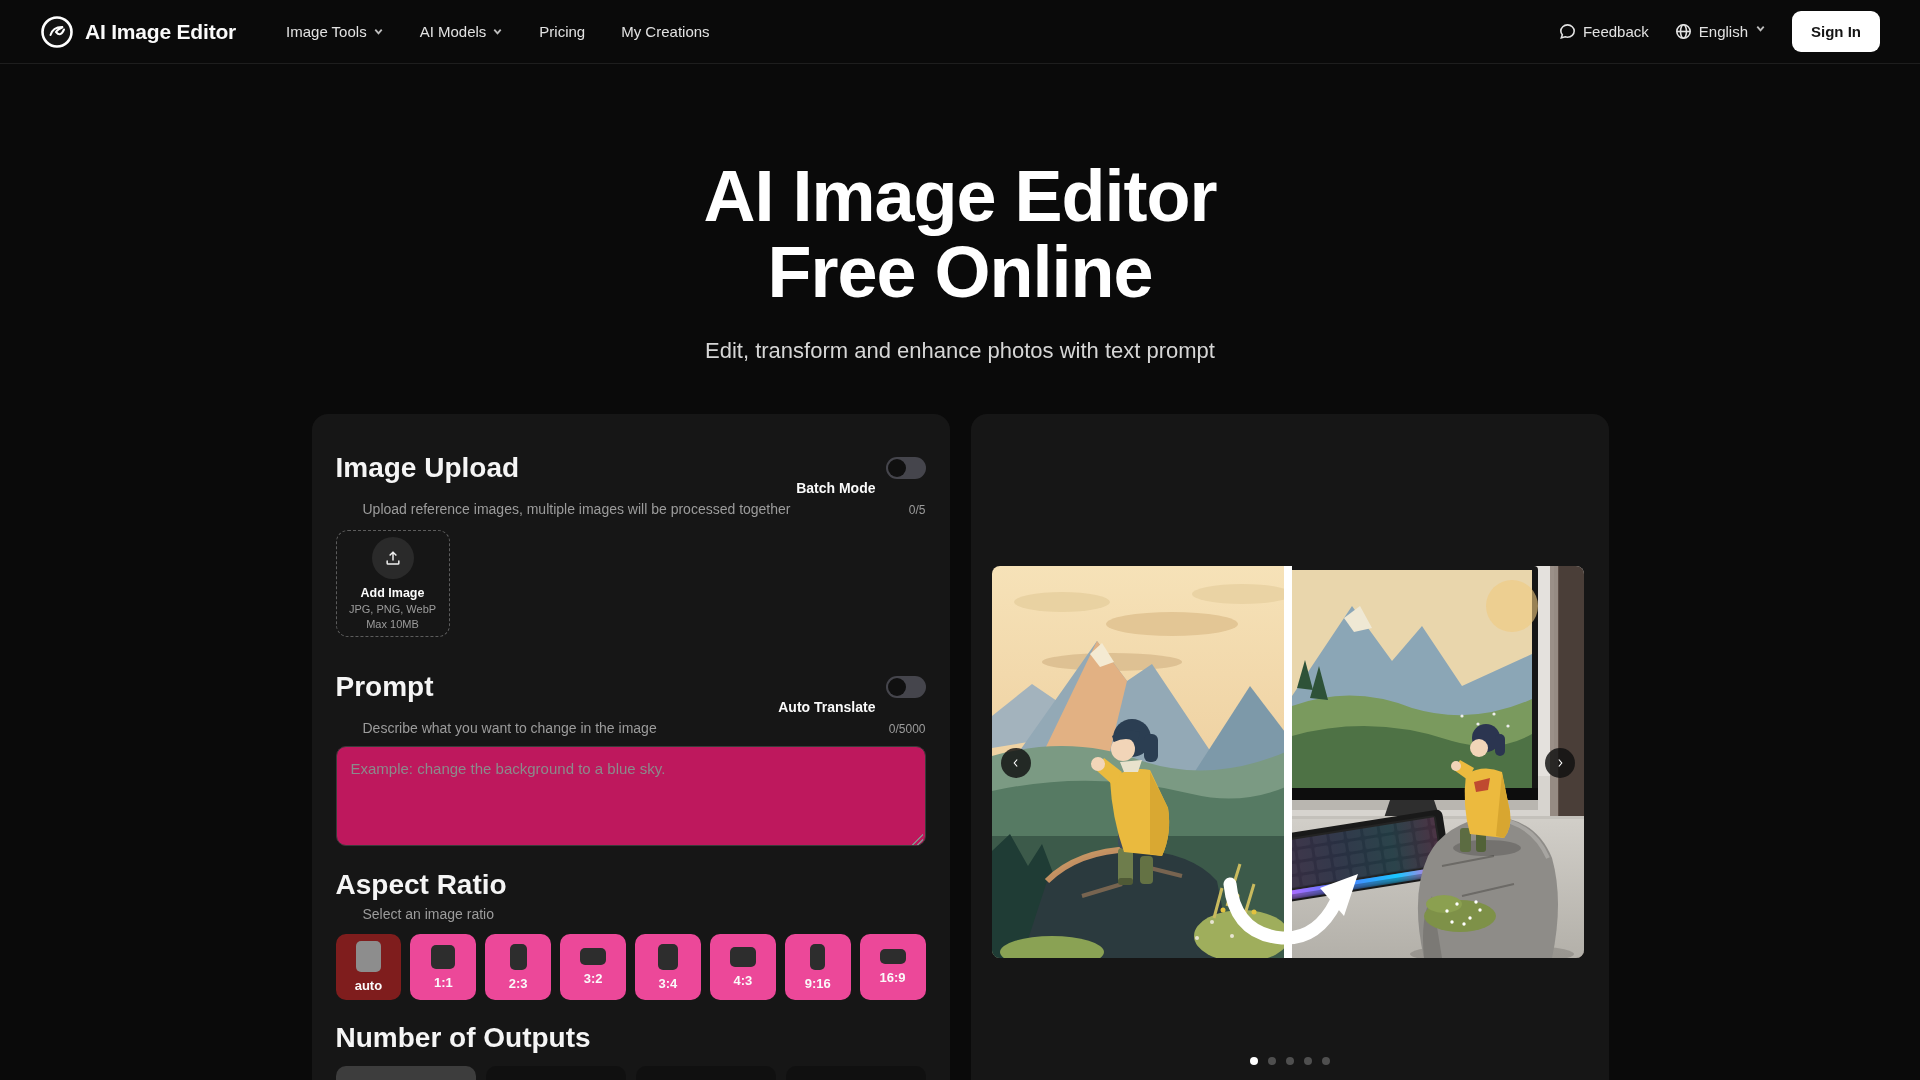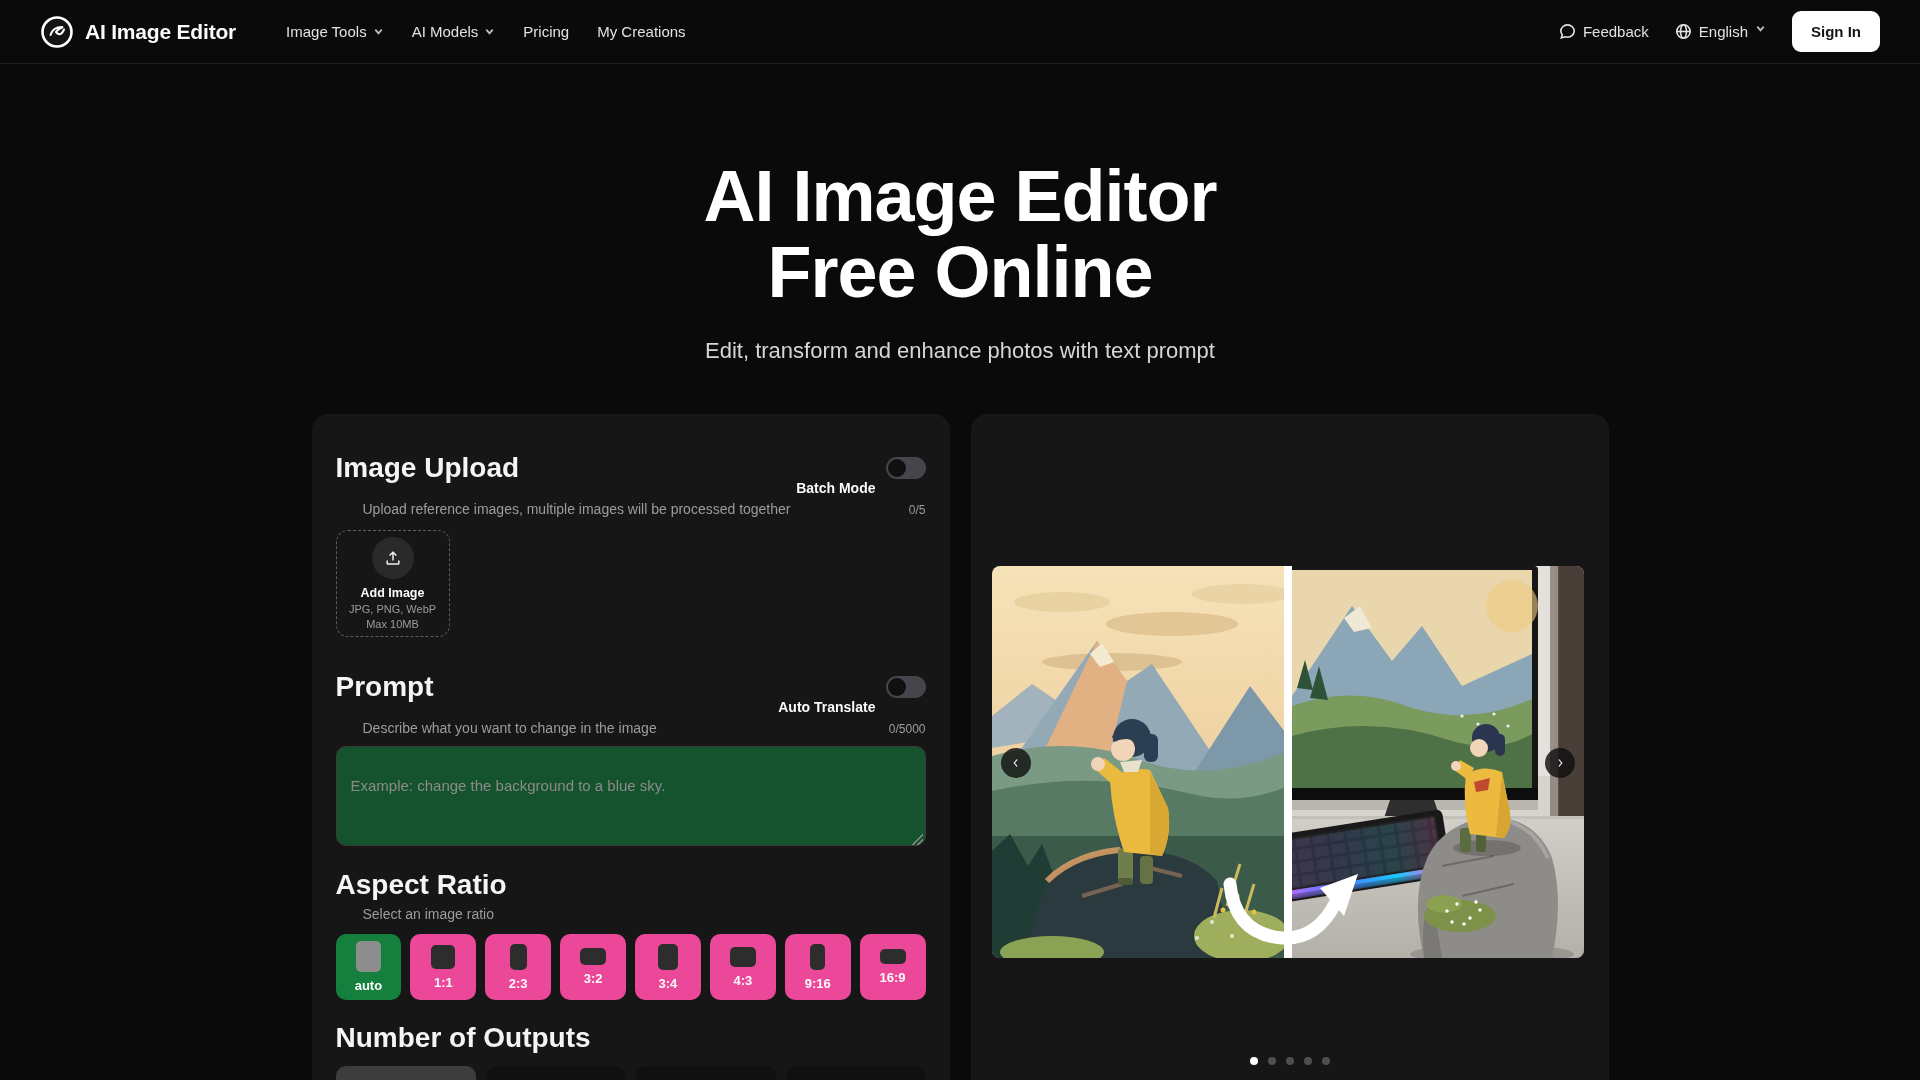--- a/index.html
+++ b/index.html
@@ -9,21 +9,21 @@
     font-family:"Liberation Sans", sans-serif;
   }
   
   .nav {
     height:64px; display:flex; align-items:center;
     padding:0 40px; border-bottom:1px solid #1e1e1e; background:#0a0a0a;
   }
   .brand { display:flex; align-items:center; gap:11px; }
   .brand-logo { width:34px; height:34px; display:block; }
   .brand-name { font-size:21px; font-weight:700; letter-spacing:-0.2px; }
-  .nav-links { display:flex; align-items:flex-end; gap:28px; margin-left:50px; }
+  .nav-links { display:flex; align-items:flex-end; gap:36px; margin-left:50px; }
   .nav-link { display:flex; align-items:center; gap:6px; font-size:15px; color:#e2e2e2; cursor:pointer; }
   .chev { width:11px; height:11px; stroke:#bdbdbd; fill:none; stroke-width:2; }
   .nav-right { margin-left:auto; display:flex; align-items:center; gap:26px; }
   .nav-util { display:flex; gap:7px; font-size:15px; color:#e2e2e2; cursor:pointer; }
   .util-icon { width:17px; height:17px; stroke:#e2e2e2; fill:none; stroke-width:1.5; }
   .sign-in {
     background:#ffffff; color:#141414; font-size:15px; font-weight:600;
     border:none; border-radius:9px; padding:12px 19px; cursor:pointer;
   }
   
@@ -50,36 +50,36 @@
     display:flex; flex-direction:column; align-items:center; justify-content:center; cursor:pointer;
   }
   .dz-circle { width:42px; height:42px; border-radius:50%; background:#2a2a2a; display:flex; align-items:center; justify-content:center; }
   .dz-circle svg { width:20px; height:20px; stroke:#f0f0f0; fill:none; stroke-width:1.8; }
   .dz-title { margin-top:7px; font-size:12.5px; font-weight:700; color:#fafafa; }
   .dz-small { margin-top:3px; font-size:11px; color:#9c9c9c; }
   
   .prompt-head { margin-top:22px; }
   .ta-wrap { position:relative; margin-top:10px; }
   textarea.prompt {
-    width:100%; height:100px; background:#14532d; border:1px solid #3a3a3a; border-radius:10px;
-    padding:30px 14px; color:#e3e3e3; font-size:15px; font-family:"Liberation Sans", sans-serif;
+    width:100%; height:100px; background:#be185d; border:1px solid #3a3a3a; border-radius:10px;
+    padding:13px 14px; color:#e3e3e3; font-size:15px; font-family:"Liberation Sans", sans-serif;
     resize:none; outline:none;
   }
   textarea.prompt::placeholder { color:#8b8b8b; }
   .resize-grip { position:absolute; right:3px; bottom:5px; width:11px; height:11px;
     background:linear-gradient(135deg, transparent 0 50%, #8a8a8a 50% 57%, transparent 57% 72%, #8a8a8a 72% 79%, transparent 79%); }
   
   .ratio-row { display:flex; gap:9px; margin-top:12px; }
   .ratio-btn {
     width:66px; height:66px; border:none; border-radius:10px; background:#ec4899; cursor:pointer;
     display:flex; flex-direction:column; align-items:center; justify-content:center; gap:6px;
   }
   .ratio-btn .shape { background:#2d2d2d; border-radius:5px; }
   .ratio-btn .rlabel { font-size:13px; font-weight:700; color:#fafafa; font-family:"Liberation Sans", sans-serif; }
-  .ratio-btn.selected { background:#15803d; }
+  .ratio-btn.selected { background:#7f1d1d; }
   .ratio-btn.selected .shape { background:#8d8d8d; }
   .sh-auto { width:25px; height:31px; }
   .sh-1-1 { width:24px; height:24px; }
   .sh-2-3 { width:17px; height:26px; }
   .sh-3-2 { width:26px; height:17px; }
   .sh-3-4 { width:20px; height:26px; }
   .sh-4-3 { width:26px; height:20px; }
   .sh-9-16 { width:15px; height:26px; }
   .sh-16-9 { width:26px; height:15px; }
   

